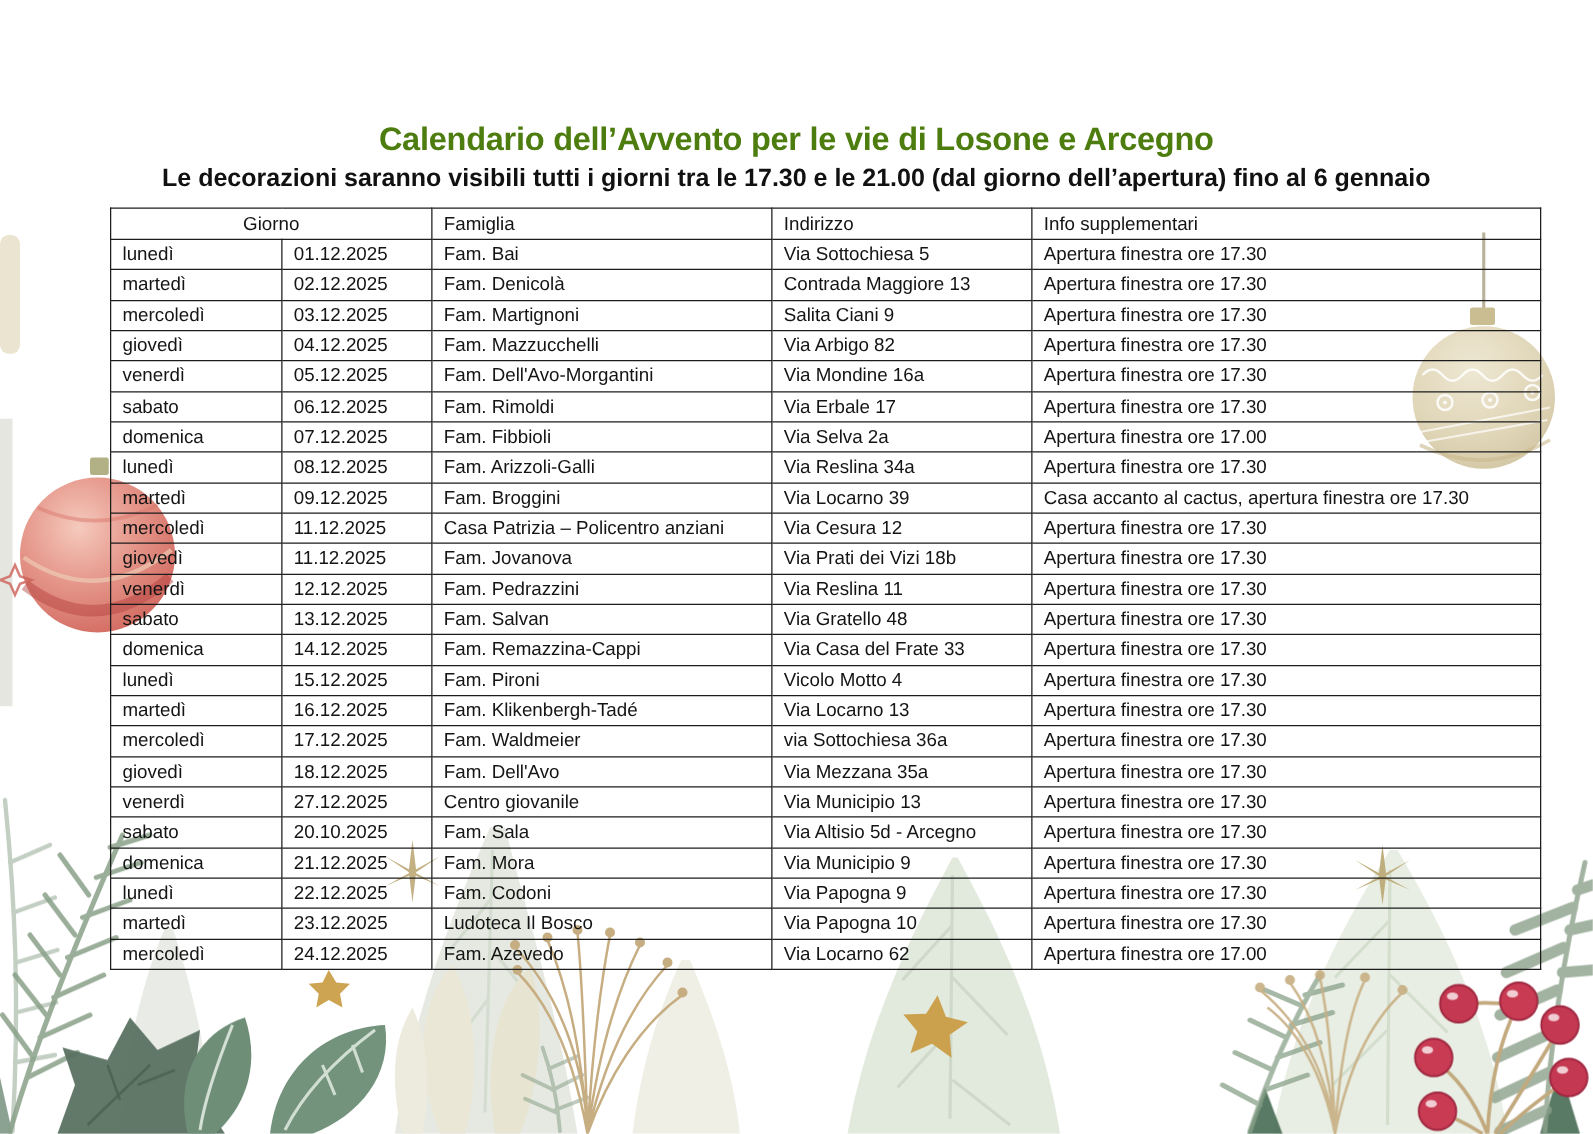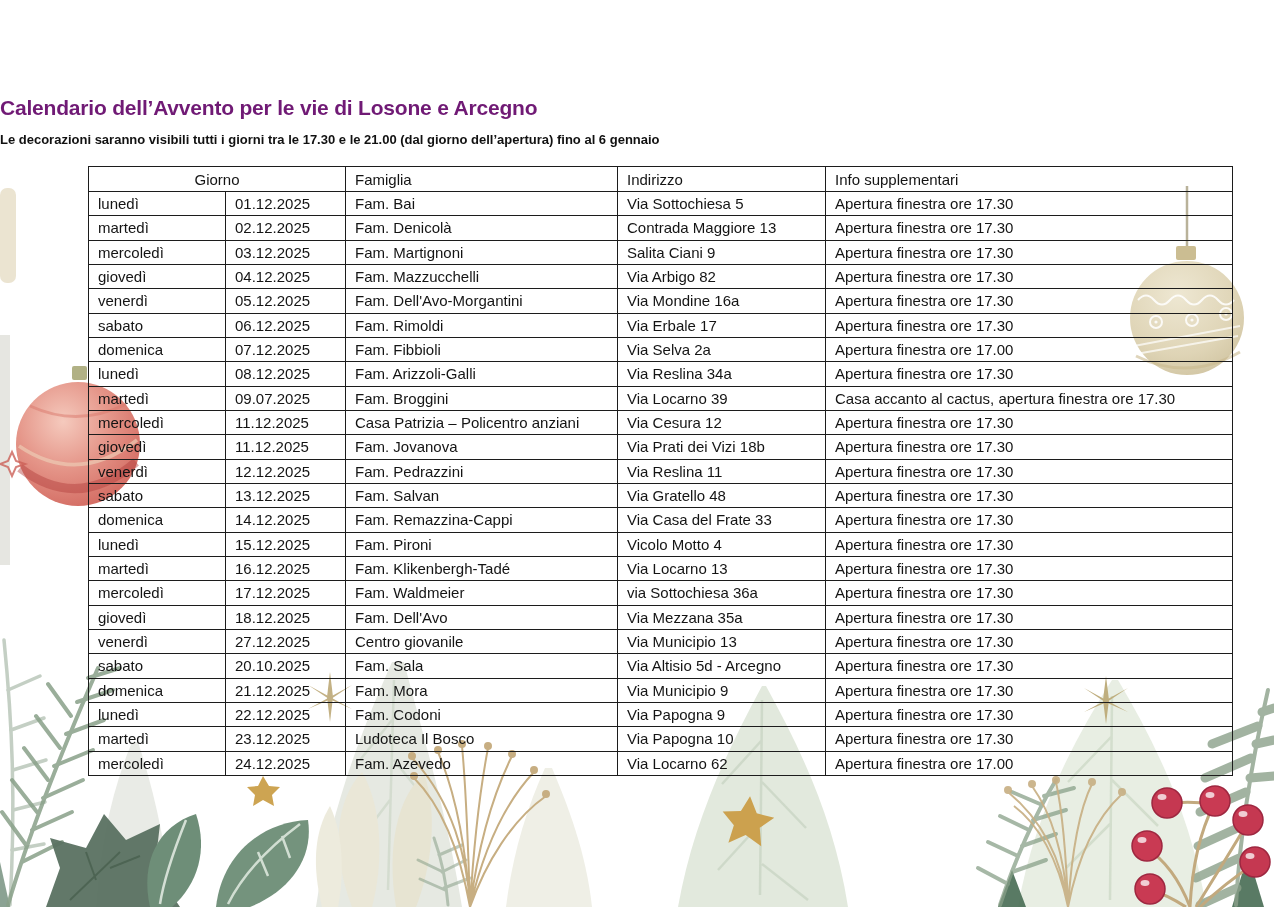--- a/index.html
+++ b/index.html
@@ -7,26 +7,26 @@
     width:1274px;height:907px;position:relative;overflow:hidden;
     background:#ffffff;
     font-family:"Liberation Sans",sans-serif;
     color:#1a1a1a;
   }
   .decor-layer{position:absolute;left:0;top:0;width:1274px;height:907px;z-index:0;}
   .content-layer{position:absolute;left:0;top:0;width:1274px;height:907px;z-index:1;}
 
   .page-title{
     position:absolute;top:96px;left:0;width:100%;
-    text-align:left;font-size:21px;font-weight:700;margin:0;
-    letter-spacing:-0.2px;color:#701a75;
+    text-align:center;font-size:26px;font-weight:700;margin:0;
+    letter-spacing:-0.2px;color:#4d7c0f;
   }
   .page-subtitle{
     position:absolute;top:132px;left:0;width:100%;
-    text-align:left;font-size:13px;font-weight:700;margin:0;color:#111;
+    text-align:center;font-size:20px;font-weight:700;margin:0;color:#111;
   }
 
   table.advent{
     position:absolute;left:88px;top:166px;width:1144px;height:610px;
     border-collapse:collapse;table-layout:fixed;
     font-size:15px;color:#141414;
     background:transparent;
   }
   table.advent th, table.advent td{
     border:1px solid #1c1c1c;
@@ -278,21 +278,21 @@
         </tr>
         <tr>
           <td>lunedì</td>
           <td>08.12.2025</td>
           <td>Fam. Arizzoli-Galli</td>
           <td>Via Reslina 34a</td>
           <td>Apertura finestra ore 17.30</td>
         </tr>
         <tr>
           <td>martedì</td>
-          <td>09.07.2025</td>
+          <td>09.12.2025</td>
           <td>Fam. Broggini</td>
           <td>Via Locarno 39</td>
           <td>Casa accanto al cactus, apertura finestra ore 17.30</td>
         </tr>
         <tr>
           <td>mercoledì</td>
           <td>11.12.2025</td>
           <td>Casa Patrizia – Policentro anziani</td>
           <td>Via Cesura 12</td>
           <td>Apertura finestra ore 17.30</td>

